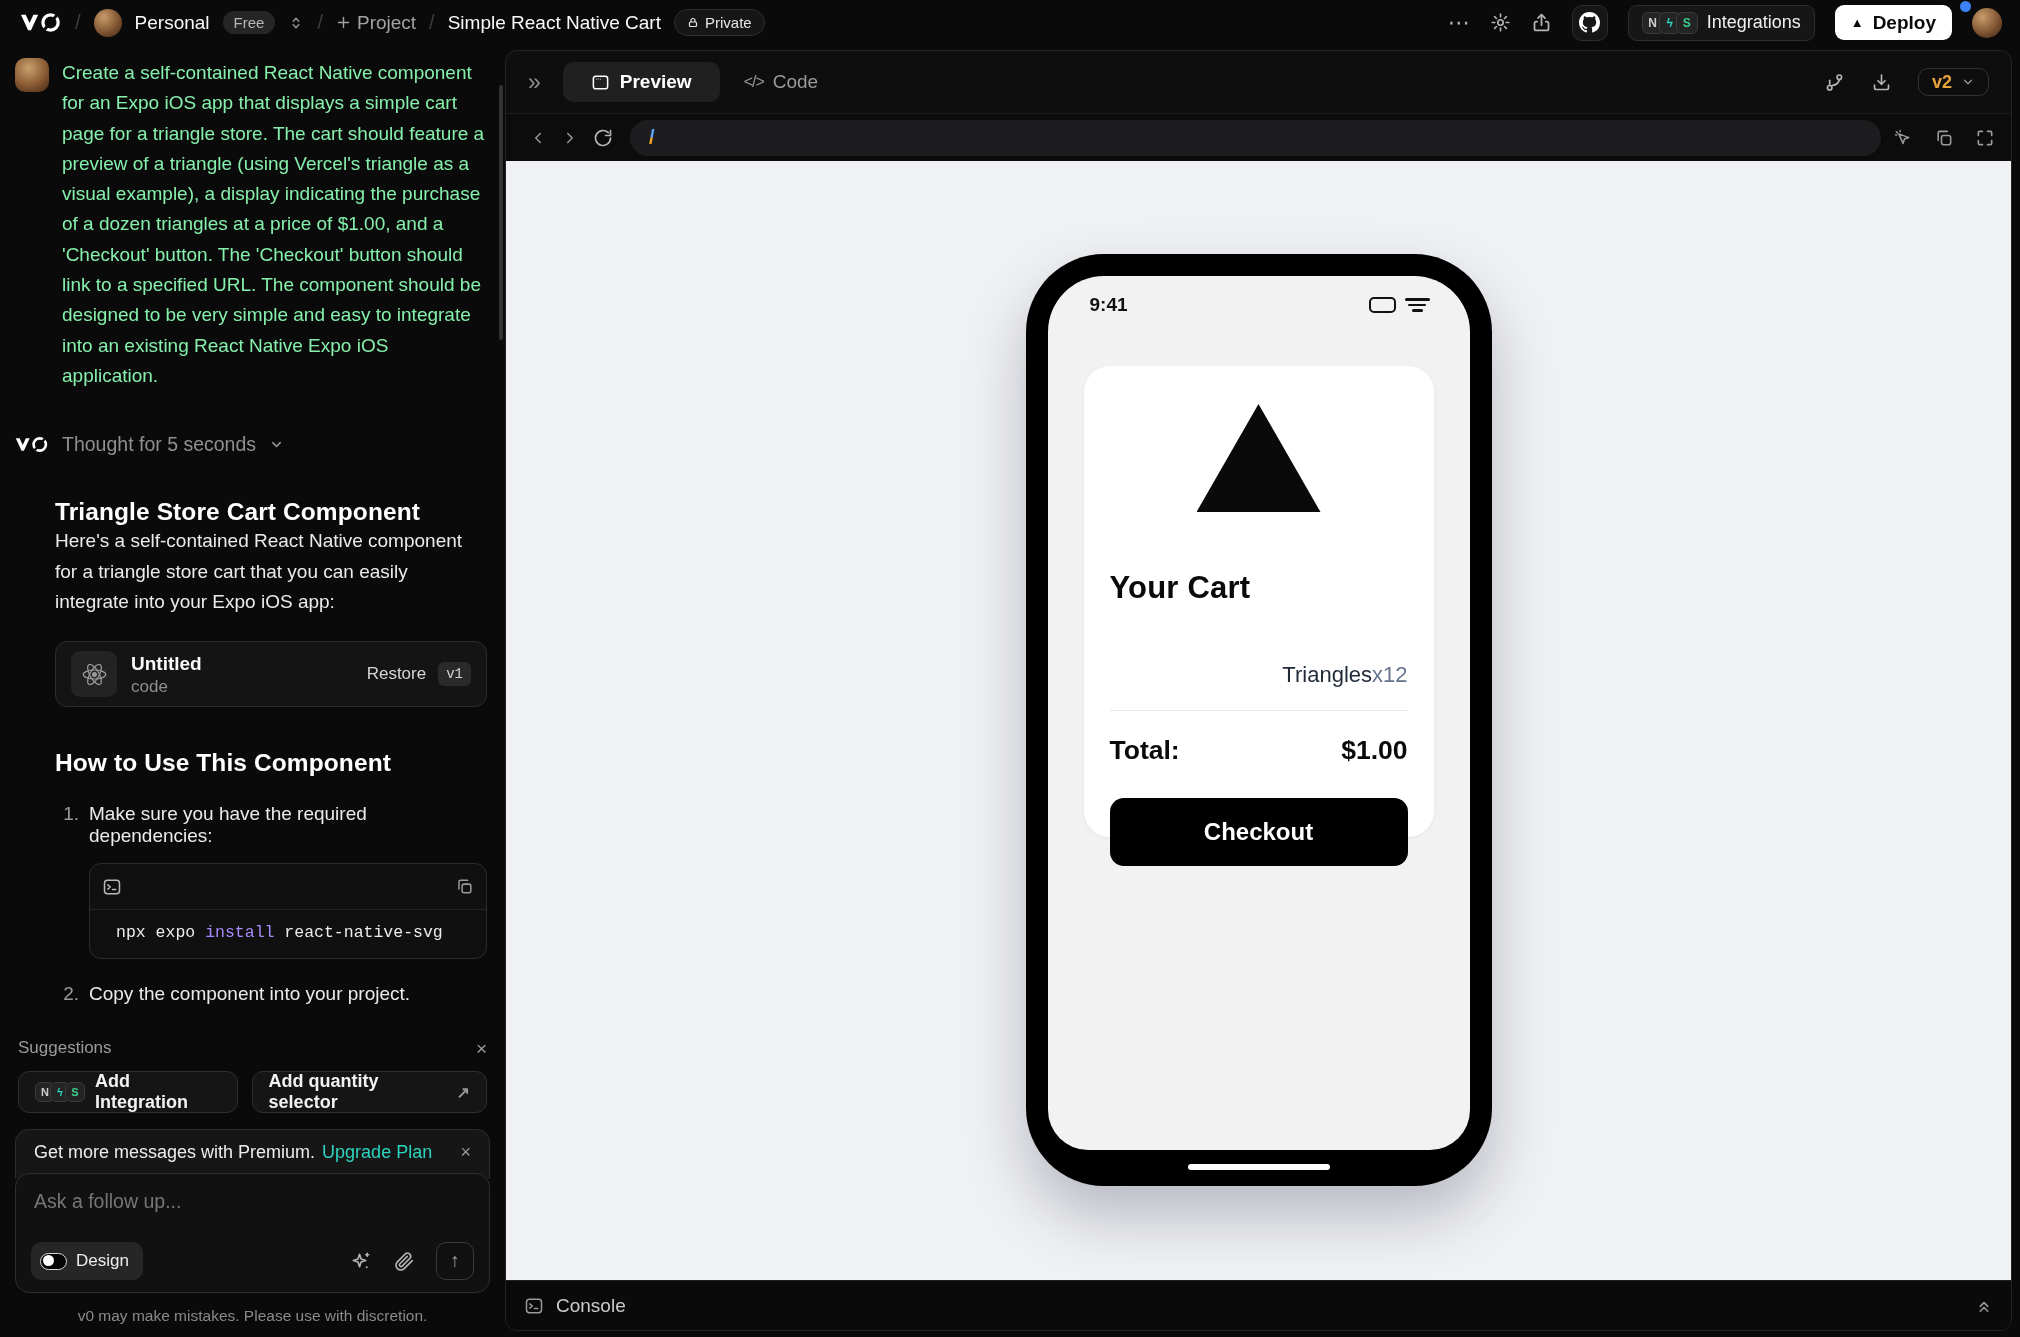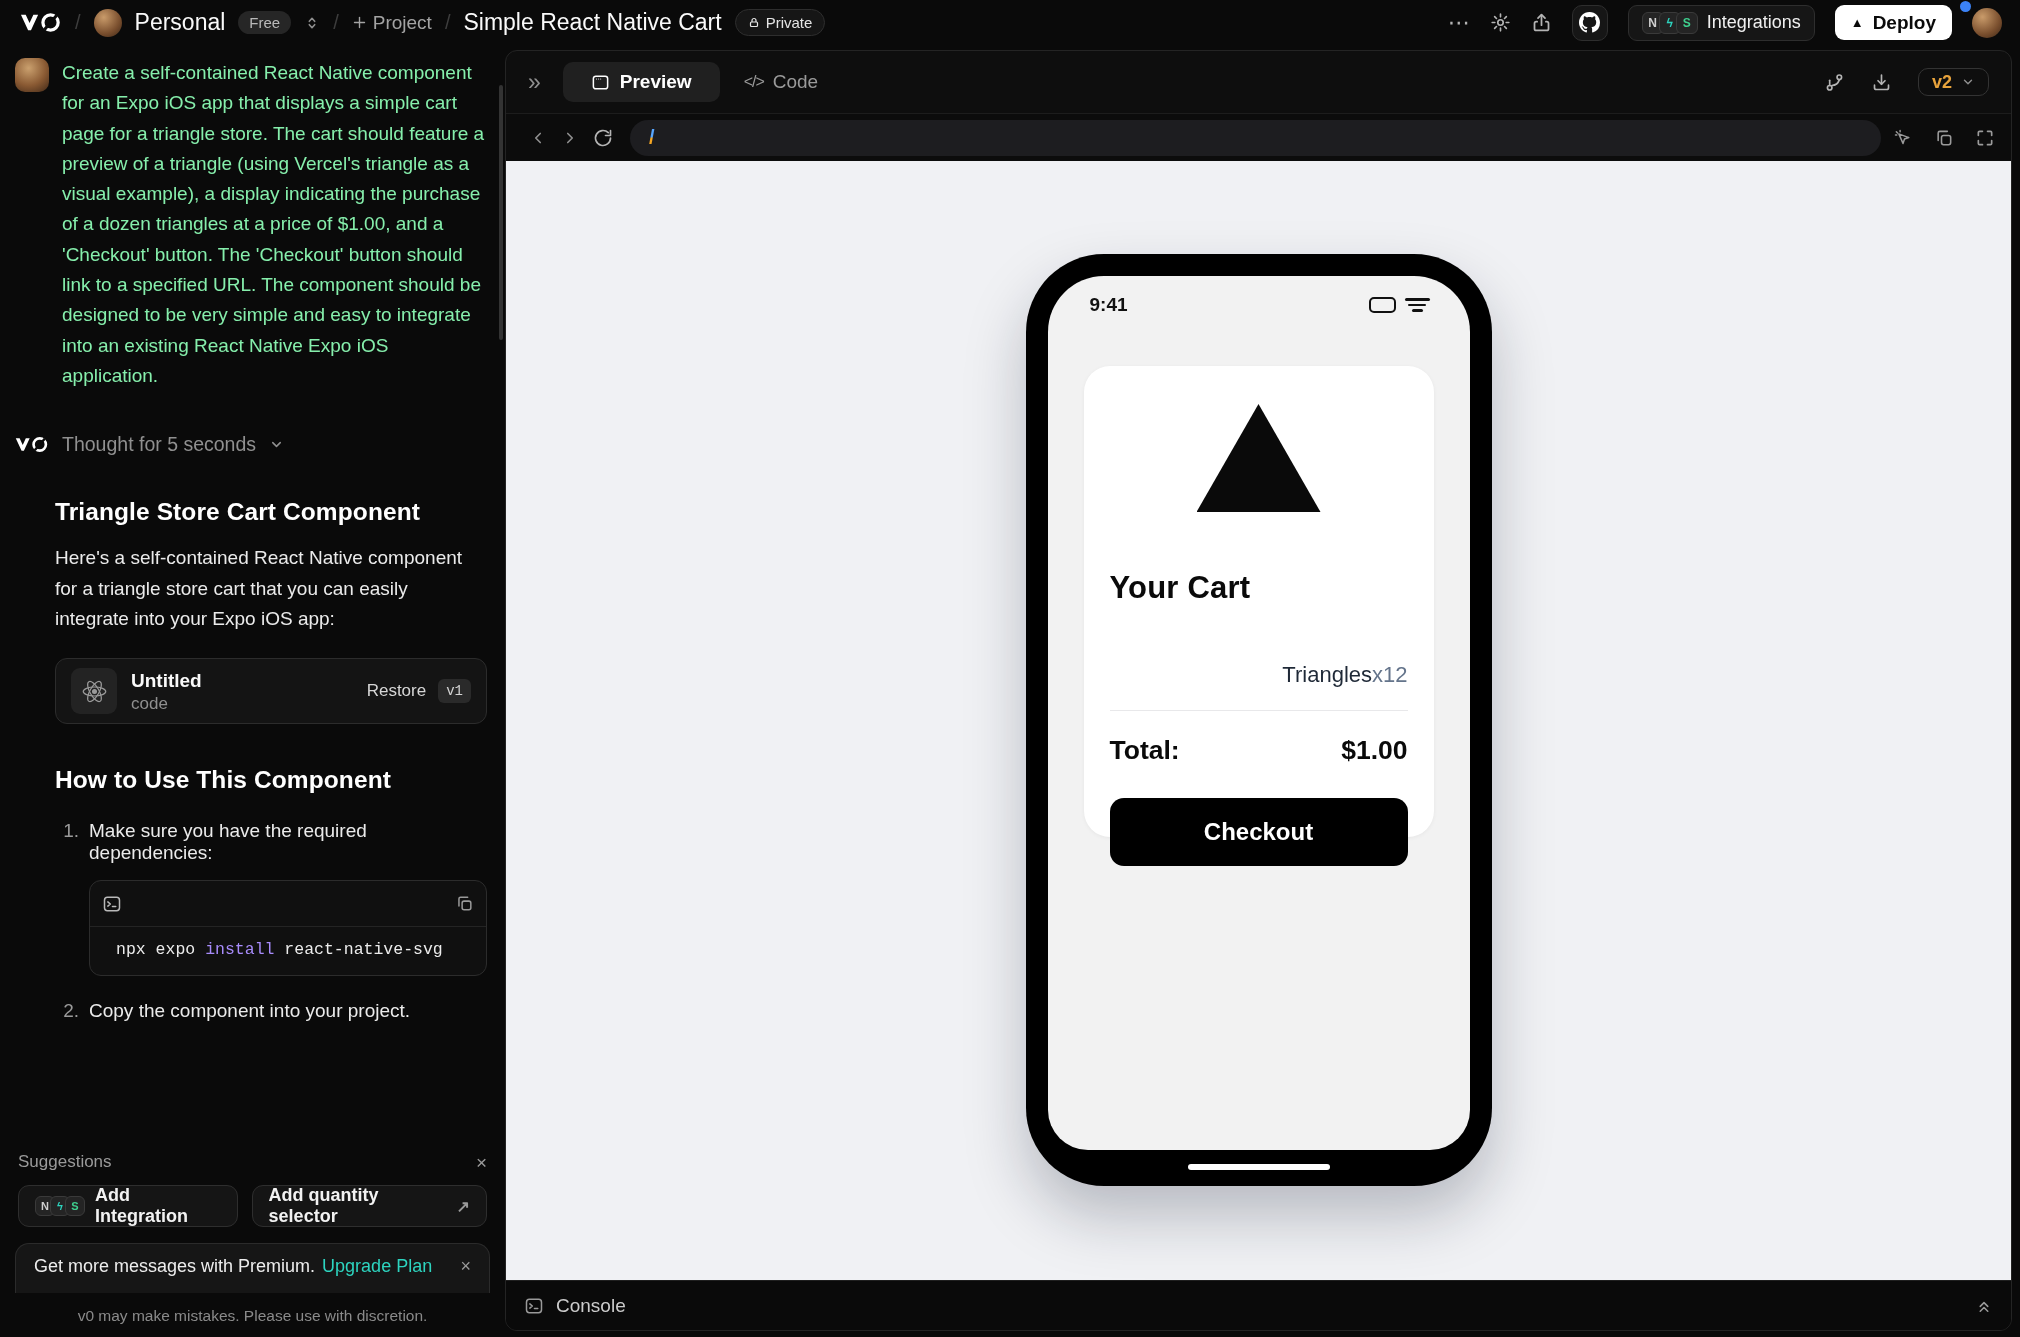--- a/index.html
+++ b/index.html
@@ -8,21 +8,21 @@
   #app { position:relative; width:2020px; height:1337px; background:#0a0a0a; color:#e8e8e8; }
 
   
   .topbar { height:45px; display:flex; align-items:center; justify-content:space-between; padding:0 18px 0 20px; }
   .tb-left, .tb-right { display:flex; align-items:center; }
   .tb-left > * { margin-right:13px; }
   .sep { color:#3d3d3d; font-size:20px; font-weight:300; }
   .v0logo { display:flex; align-items:center; }
   .avatar { width:28px; height:28px; border-radius:50%;
     background:radial-gradient(circle at 35% 30%, #c99b6a, #7a4f2e 60%, #3a2516); }
-  .team-name, .proj-title { font-size:23px; font-weight:500; color:#fafafa; }
+  .team-name, .proj-title { font-size:19px; font-weight:500; color:#fafafa; }
   .badge-free { background:#262626; color:#b9b9b9; font-size:15px; padding:3px 11px; border-radius:999px; }
   .updown { color:#8f8f8f; display:flex; }
   .muted-link { color:#a3a3a3; font-size:19px; display:flex; align-items:center; gap:6px; }
   .badge-private { display:flex; align-items:center; gap:6px; border:1px solid #2e2e2e; background:#161616;
     color:#e5e5e5; font-size:15px; padding:4px 12px; border-radius:999px; }
   .tb-right > * { margin-left:20px; }
   .icon-btn { color:#b4b4b4; display:flex; align-items:center; }
   .gh-tile { width:36px; height:36px; border:1px solid #2e2e2e; background:#161616; border-radius:10px;
     display:flex; align-items:center; justify-content:center; }
   .pill-btn { display:flex; align-items:center; gap:9px; height:36px; padding:0 13px; border:1px solid #2e2e2e;
@@ -49,21 +49,21 @@
   .chat { flex:1; overflow:hidden; padding:13px 18px 0 15px; }
   .msg { display:flex; gap:13px; }
   .msg-avatar { flex:0 0 auto; width:34px; height:34px; border-radius:10px;
     background:radial-gradient(circle at 40% 30%, #caa06e, #8a5a33 55%, #402817); }
   .msg-text { width:433px; font-size:19px; line-height:30.3px; color:#86efac; }
   .thought-row { margin-top:42px; display:flex; align-items:center; gap:13px; color:#909090; font-size:19.5px; }
   .v0mark-sm { display:flex; }
   .chev-dn-sm { color:#909090; display:flex; }
   .assistant { margin-left:40px; }
   .h3 { margin-top:42px; font-size:24.5px; font-weight:700; color:#fff; letter-spacing:.1px; }
-  .para { margin-top:17px; width:420px; font-size:19px; line-height:30.3px; color:#ebebeb; }
+  .para { width:420px; font-size:19px; line-height:30.3px; color:#ebebeb; }
   .code-card { margin-top:24px; width:432px; height:66px; border:1px solid #2c2c2c; background:#141414;
     border-radius:12px; display:flex; align-items:center; padding:0 15px; gap:14px; }
   .cc-tile { width:46px; height:46px; border-radius:9px; background:#232323; color:#9a9a9a;
     display:flex; align-items:center; justify-content:center; }
   .cc-title { font-size:19px; font-weight:600; color:#fafafa; line-height:24px; }
   .cc-sub { font-size:17px; color:#8f8f8f; line-height:21px; }
   .cc-right { margin-left:auto; display:flex; align-items:center; gap:12px; }
   .cc-restore { font-size:17px; color:#d6d6d6; }
   .cc-ver { font-family:"Liberation Mono", monospace; font-size:14px; color:#d4d4d4; background:#2a2a2a;
     padding:4px 8px; border-radius:6px; }
@@ -347,20 +347,46 @@
             <span class="sug-arrow">↗</span>
           </span>
         </div>
       </div>
 
       <div class="composer-zone">
         <div class="banner">
           <span>Get more messages with Premium.</span>
           <span class="link">Upgrade Plan</span>
           <span class="close">×</span>
+        </div>
+        <div class="composer">
+          <input type="text" placeholder="Ask a follow up..." style="">
+          <div class="composer-foot">
+            <span class="design-pill">
+              <span class="toggle-track">
+                  <span class="toggle-knob"></span>
+                </span>
+              <span class="design-label">Design</span>
+            </span>
+            <span class="foot-right">
+              <span class="foot-ic">
+                <svg width="23" height="23" viewBox="0 0 24 24" fill="none" stroke="currentColor" stroke-width="1.7" stroke-linejoin="round">
+                    <path d="M11 4.5l1.6 4.9 4.9 1.6-4.9 1.6L11 17.5l-1.6-4.9L4.5 11l4.9-1.6L11 4.5z"></path>
+                    <path d="M19 3.5v3M17.5 5h3" stroke-linecap="round"></path>
+                    <circle cx="18.5" cy="18" r="1" fill="currentColor" stroke="none"></circle>
+                  </svg>
+              </span>
+              <span class="foot-ic">
+                <svg width="22" height="22" viewBox="0 0 24 24" fill="none" stroke="currentColor" stroke-width="1.8" stroke-linecap="round" stroke-linejoin="round">
+                    <path d="M21 11.5l-8.8 8.8a5.2 5.2 0 0 1-7.4-7.4l8.8-8.8a3.5 3.5 0 0 1 4.9 4.9l-8.5 8.5a1.75 1.75 0 0 1-2.5-2.5L15.6 7"></path>
+                  </svg>
+              </span>
+              <span class="send-btn">↑</span>
+            </span>
+          </div>
         </div>
       </div>
 
       <div class="disclaimer">v0 may make mistakes. Please use with discretion.</div>
     </aside>
 
     <main class="panel">
 
       <div class="toolbar">
         <span class="collapse">»</span>

